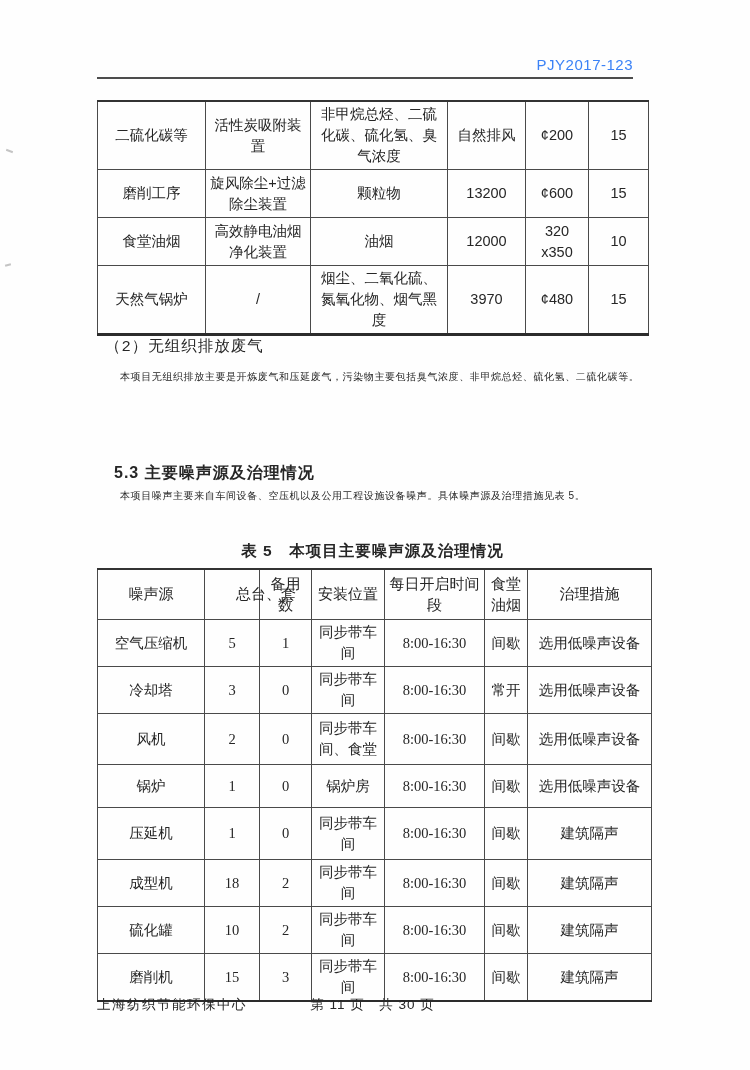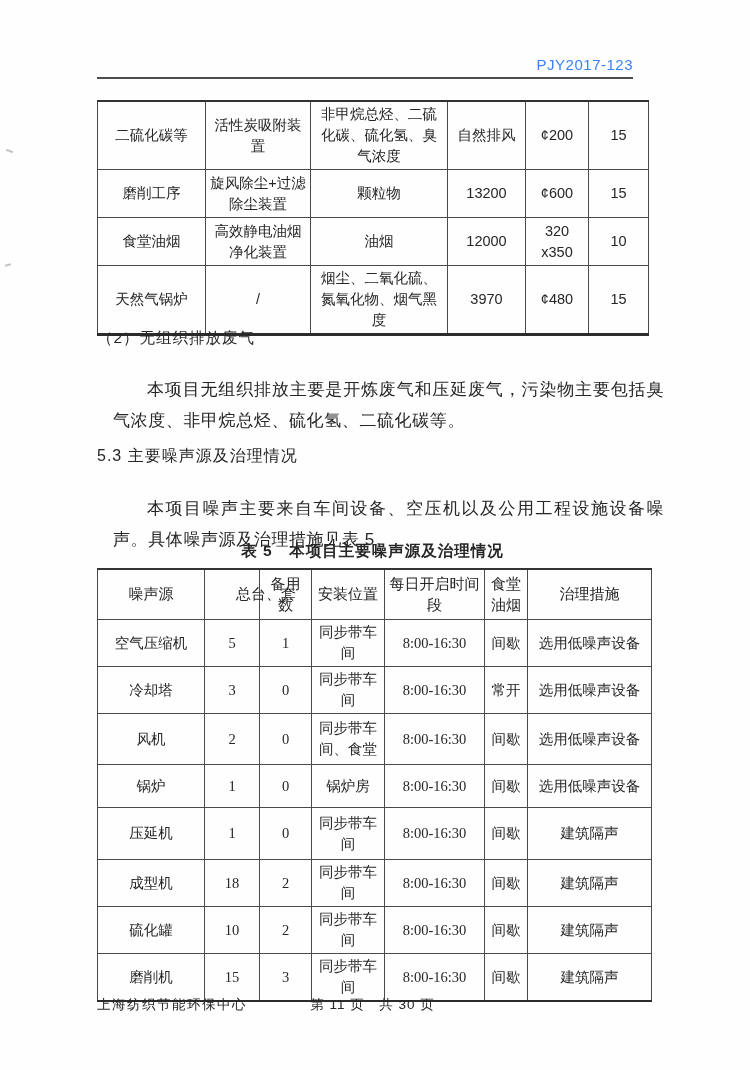--- a/index.html
+++ b/index.html
@@ -37,31 +37,31 @@
   .t1 col:nth-child(5){width:63px}
   .t1 col:nth-child(6){width:60px}
   .t1 tr:nth-child(1) td{height:62px}
   .t1 tr:nth-child(2) td{height:43px}
   .t1 tr:nth-child(3) td{height:43px}
   .t1 tr:nth-child(4) td{height:44px}
 
   
   .item-title{
     position:absolute;left:97px;top:328px;width:551px;
-    font-size:15.5px;margin:0;letter-spacing:1px;
+    font-size:15.5px;margin:8px;letter-spacing:1px;font-family:Liberation Mono, monospace;
   }
   .para{
-    position:absolute;left:97px;width:551px;margin:16px;
-    font-size:17px;line-height:31px;letter-spacing:.6px;
+    position:absolute;left:97px;width:551px;margin:3px;
+    font-size:10px;line-height:31px;letter-spacing:.6px;
     text-align:justify;text-indent:2em;
   }
   .para-1{top:358px;}
   .sec-title{
-    position:absolute;left:97px;top:446px;width:551px;margin:0;
-    font-size:16px;font-weight:normal;letter-spacing:1px;
+    position:absolute;left:97px;top:446px;width:551px;margin:17px;
+    font-size:16px;font-weight:bold;letter-spacing:1px;
   }
   .para-2{top:477px;}
   .caption{
     position:absolute;left:97px;top:541px;width:551px;margin:0;
     font-size:15.5px;font-weight:bold;text-align:center;letter-spacing:1px;
   }
 
   
   .t5{position:absolute;left:97px;top:568px;width:551px;
       border-top:2.5px solid #333;border-bottom:2.5px solid #2c2c2c;font-family:Liberation Serif, serif;}

